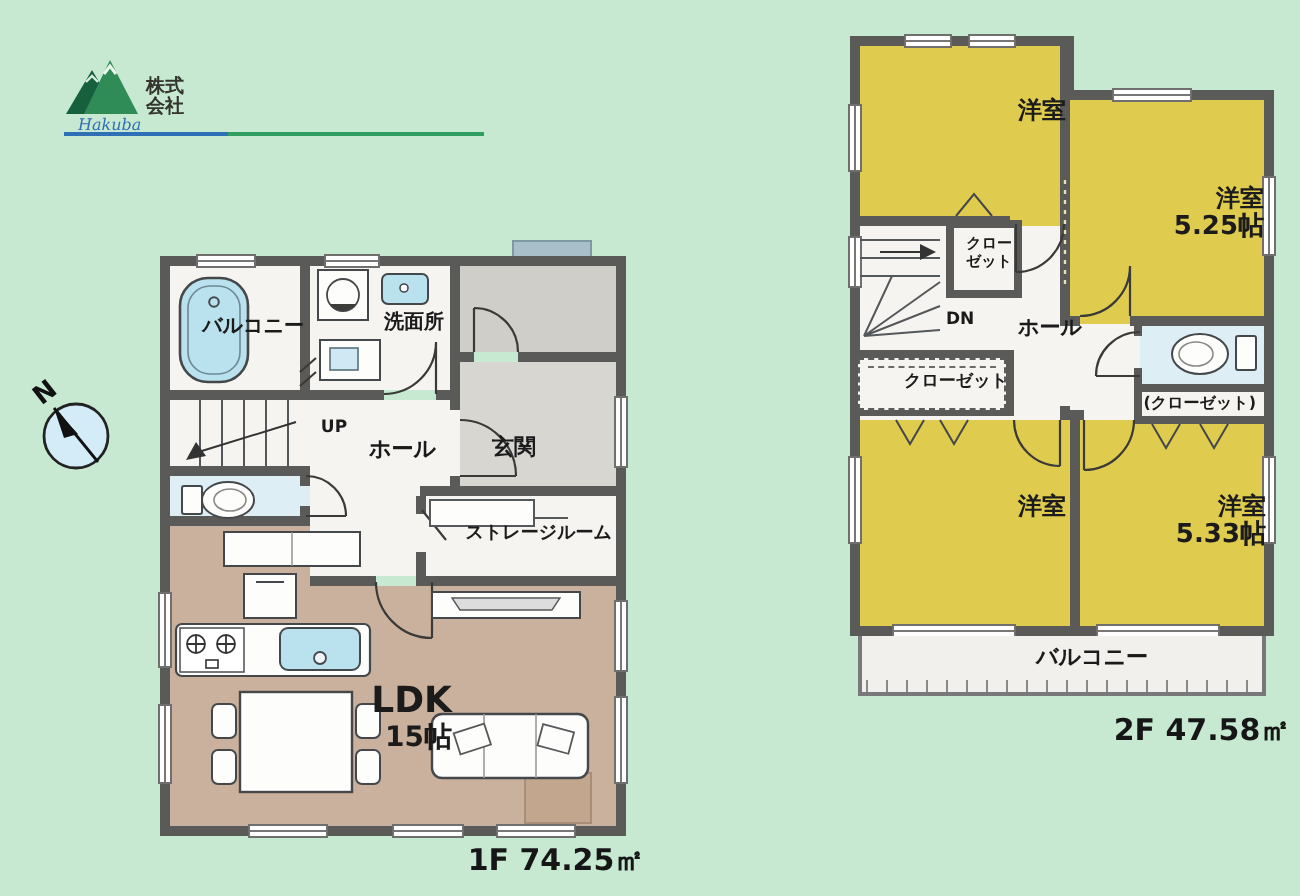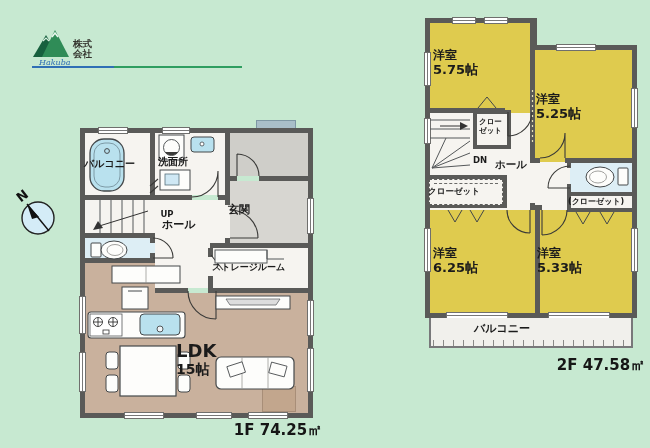--- a/index.html
+++ b/index.html
@@ -2,21 +2,21 @@
 <html style="--background: #c7e9d1; --wall: #5a5a58; --room-yellow: #dfcb4e; --ldk-tan: #c9b19d; --tile: #d7d6d1; --water: #b9e1ee; --toilet-floor: #ddeef5; --floor-white: #f6f4f0;"><head>
 <meta charset="utf-8">
 <style>
   html,body{margin:0;padding:0}
   body{width:650px;height:448px;overflow:hidden;background:var(--background,#c7e9d1);
        font-family:"DejaVu Sans",sans-serif;position:relative}
   #canvas{position:absolute;left:0;top:0;width:650px;height:448px}
   .abs{position:absolute}
   .w{position:absolute;background:var(--wall,#5a5a58)}
   .room{position:absolute}
-  .lbl{position:absolute;font-weight:bold;color:#1b1b1b;text-align:left;line-height:1.2;white-space:nowrap}
+  .lbl{position:absolute;font-weight:bold;color:#1b1b1b;text-align:right;line-height:1.2;white-space:nowrap}
   .lblwrap{white-space:normal}
   .winh{position:absolute;background:linear-gradient(to bottom,#fff 0 42%,#777 42% 58%,#fff 58% 100%);border:1px solid #6f6f6d;box-sizing:border-box}
   .winv{position:absolute;background:linear-gradient(to right,#fff 0 42%,#777 42% 58%,#fff 58% 100%);border:1px solid #6f6f6d;box-sizing:border-box}
   .tile{background-image:
     repeating-linear-gradient(90deg, rgba(90,90,88,.38) 0 1px, transparent 1px 13px),
     repeating-linear-gradient(0deg, rgba(90,90,88,.38) 0 1px, transparent 1px 13px)}
   .dashbox{position:absolute;border:1.5px dashed #5c5c5a;box-sizing:border-box;background:var(--floor-white,#f6f4f0)}
   svg{position:absolute;overflow:visible}
   #overlay{left:0;top:0;pointer-events:none}
   .logo-prefix{position:absolute;font-size:9.5px;line-height:10px;font-weight:bold;color:#35352f;width:21px}
@@ -263,39 +263,37 @@
     </g>
 
     <line x1="532.5" y1="90" x2="532.5" y2="145" stroke="#e8e2b8" stroke-width="1.2" stroke-dasharray="2,3"></line>
   </svg>
 
   <div class="dashbox" style="left:429px;top:179px;width:74px;height:26px"></div>
   <div class="abs" style="left:434px;top:183px;width:64px;height:0;border-top:1.5px dashed #6a6a68"></div>
 
   <div class="lbl" style="left:84px;top:158px;width:68px;font-size:10px">バルコニー</div>
   <div class="lbl" style="left:158px;top:156px;width:64px;font-size:10px">洗面所</div>
-  <div class="lbl" style="left:228px;top:203px;width:40px;font-size:11px">玄関</div>
+  <div class="lbl" style="left:228px;top:217px;width:40px;font-size:11px">玄関</div>
   <div class="lbl" style="left:162px;top:218px;width:56px;font-size:11px">ホール</div>
   <div class="lbl" style="left:155px;top:209px;width:24px;font-size:8.5px;text-align:center">UP</div>
   <div class="lbl" style="left:212px;top:262px;width:94px;font-size:9px">ストレージルーム</div>
   <div class="lbl" style="left:176px;top:340px;width:50px;font-size:18px">LDK</div>
   <div class="lbl" style="left:176px;top:361px;width:50px;font-size:14px">15帖</div>
   <div class="caption" style="left:226px;top:421px;width:104px;text-align:center">1F 74.25㎡</div>
 
   <div class="lbl" style="left:433px;top:48px;width:100px;font-size:12px">
     <div>洋室</div>
-    <div style="font-size:13px">5.75帖</div>
   </div>
   <div class="lbl" style="left:536px;top:92px;width:96px;font-size:12px">
     <div>洋室</div>
     <div style="font-size:13px">5.25帖</div>
   </div>
   <div class="lbl" style="left:433px;top:246px;width:100px;font-size:12px">
     <div>洋室</div>
-    <div style="font-size:13px">6.25帖</div>
   </div>
   <div class="lbl" style="left:537px;top:246px;width:96px;font-size:12px">
     <div>洋室</div>
     <div style="font-size:13px">5.33帖</div>
   </div>
   <div class="lbl lblwrap" style="left:479px;top:117px;width:27px;font-size:7.5px;line-height:1.25">クローゼット</div>
   <div class="lbl" style="left:428px;top:186px;width:76px;font-size:8.5px">クローゼット</div>
   <div class="lbl" style="left:568px;top:197px;width:60px;font-size:8px">(クローゼット)</div>
   <div class="lbl" style="left:473px;top:155px;width:22px;font-size:8.5px;text-align:left">DN</div>
   <div class="lbl" style="left:495px;top:158px;width:46px;font-size:10.5px">ホール</div>

